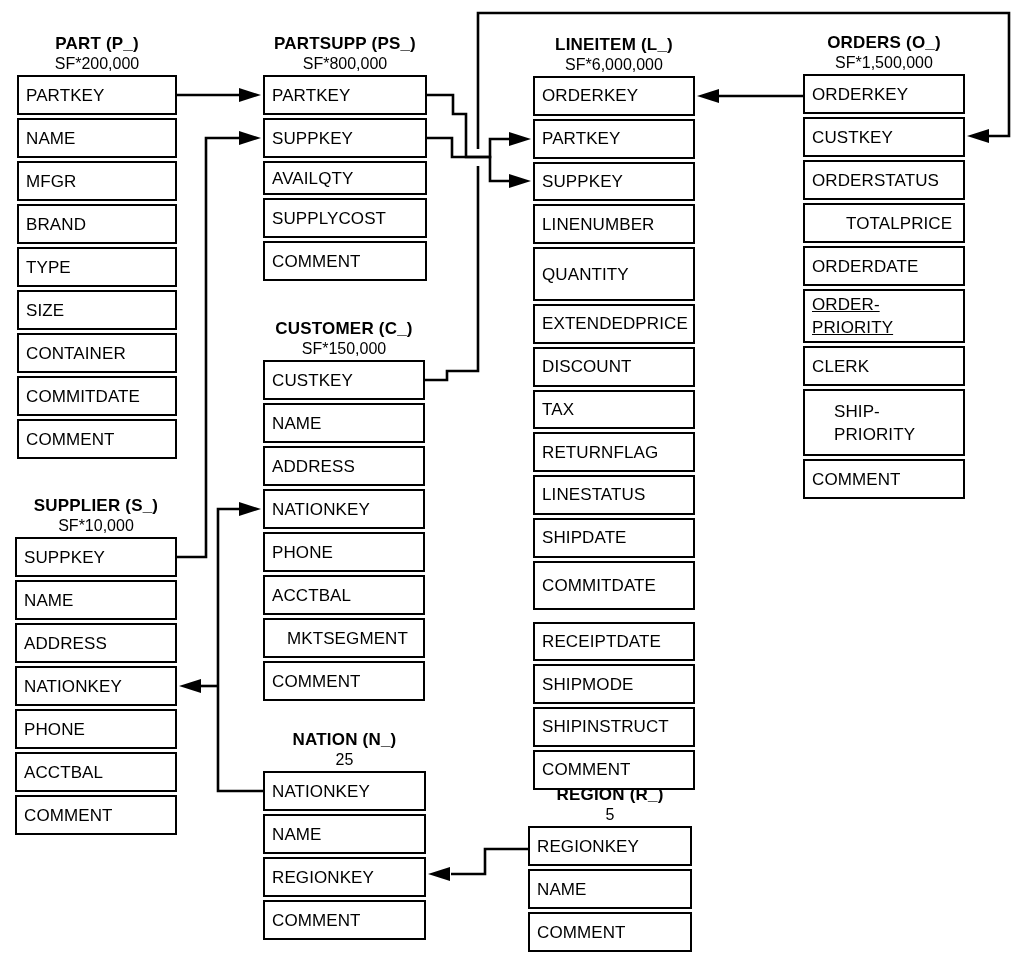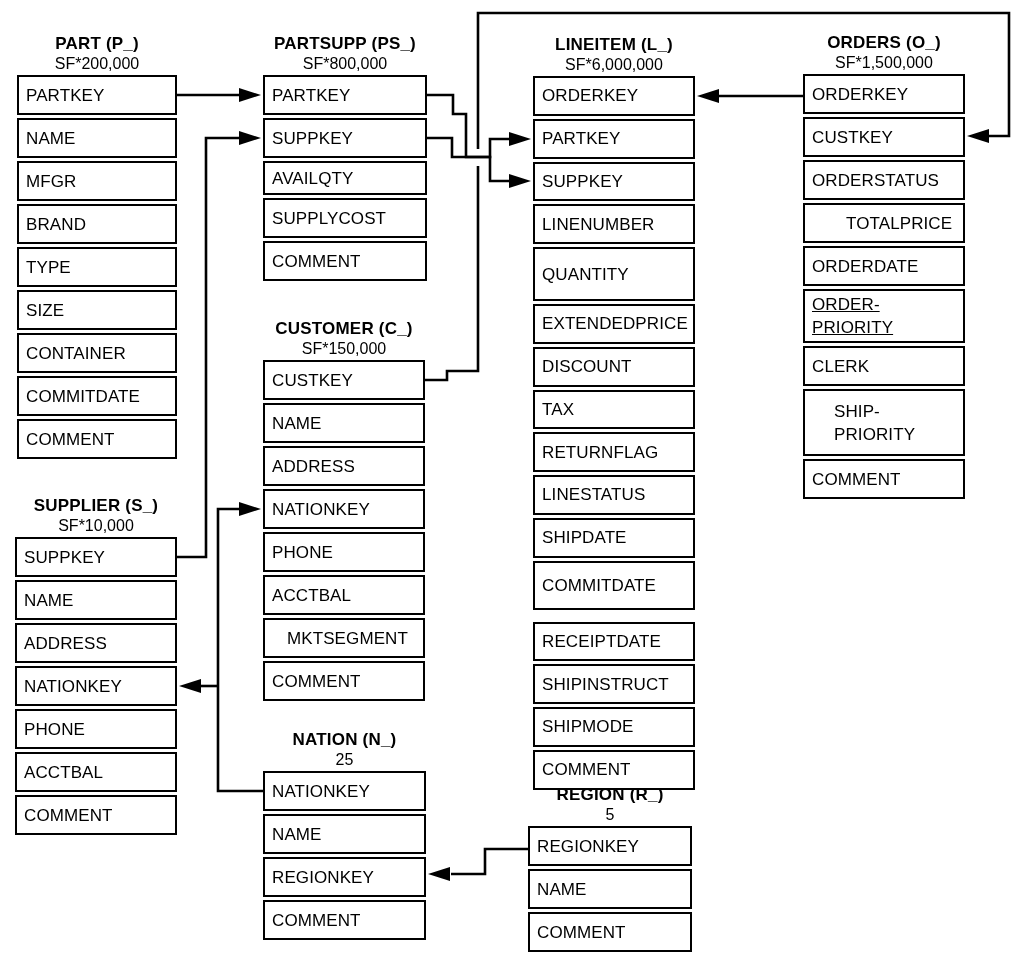--- a/index.html
+++ b/index.html
@@ -109,22 +109,22 @@
         <div class="row" style="height: 39.75px; margin-bottom: 3px;">LINENUMBER</div>
         <div class="row" style="height: 54px; margin-bottom: 3px;">QUANTITY</div>
         <div class="row" style="height: 39.75px; margin-bottom: 3px;">EXTENDEDPRICE</div>
         <div class="row" style="height: 39.75px; margin-bottom: 3px;">DISCOUNT</div>
         <div class="row" style="height: 39.75px; margin-bottom: 3px;">TAX</div>
         <div class="row" style="height: 39.75px; margin-bottom: 3px;">RETURNFLAG</div>
         <div class="row" style="height: 39.75px; margin-bottom: 3px;">LINESTATUS</div>
         <div class="row" style="height: 39.75px; margin-bottom: 3px;">SHIPDATE</div>
         <div class="row" style="height: 49px; margin-bottom: 12px;">COMMITDATE</div>
         <div class="row" style="height: 39.75px; margin-bottom: 3px;">RECEIPTDATE</div>
+        <div class="row" style="height: 39.75px; margin-bottom: 3px;">SHIPMODE</div>
         <div class="row" style="height: 39.75px; margin-bottom: 3px;">SHIPINSTRUCT</div>
-        <div class="row" style="height: 39.75px; margin-bottom: 3px;">SHIPMODE</div>
         <div class="row" style="height: 39.75px; margin-bottom: 3px;">COMMENT</div>
       </div>
       <div class="tbl-title" style="left: 773px; top: 33px; width: 222px;">ORDERS (O_)</div>
       <div class="tbl-card" style="left: 773px; top: 54px; width: 222px;">SF*1,500,000</div>
       <div class="tbl-rows" style="left: 803px; top: 74px; width: 162px;">
         <div class="row" style="height: 40px; margin-bottom: 3px;">ORDERKEY</div>
         <div class="row" style="height: 40px; margin-bottom: 3px;">CUSTKEY</div>
         <div class="row" style="height: 40px; margin-bottom: 3px; text-align: center;">ORDERSTATUS</div>
         <div class="row" style="height: 40px; margin-bottom: 3px; padding-left: 41px;">TOTALPRICE</div>
         <div class="row" style="height: 40px; margin-bottom: 3px;">ORDERDATE</div>

